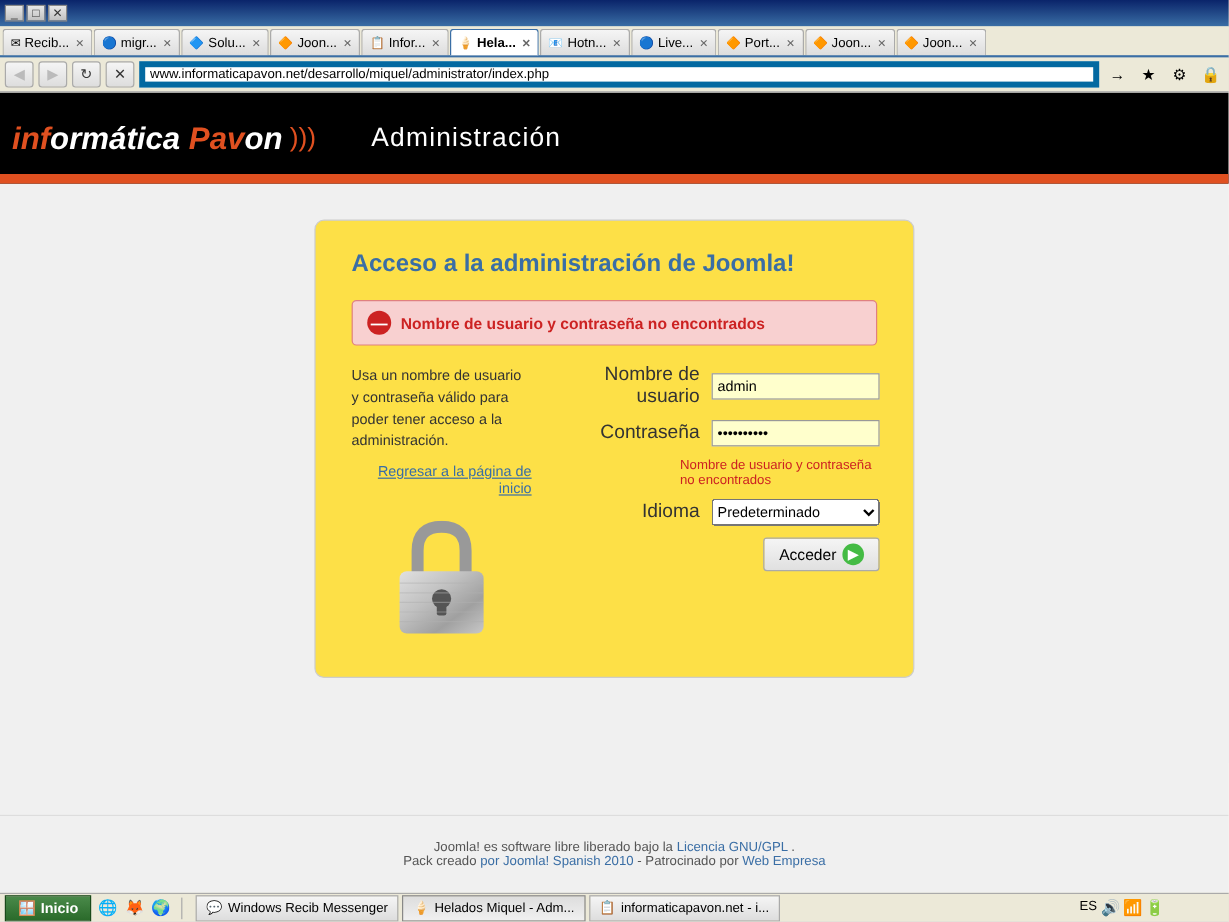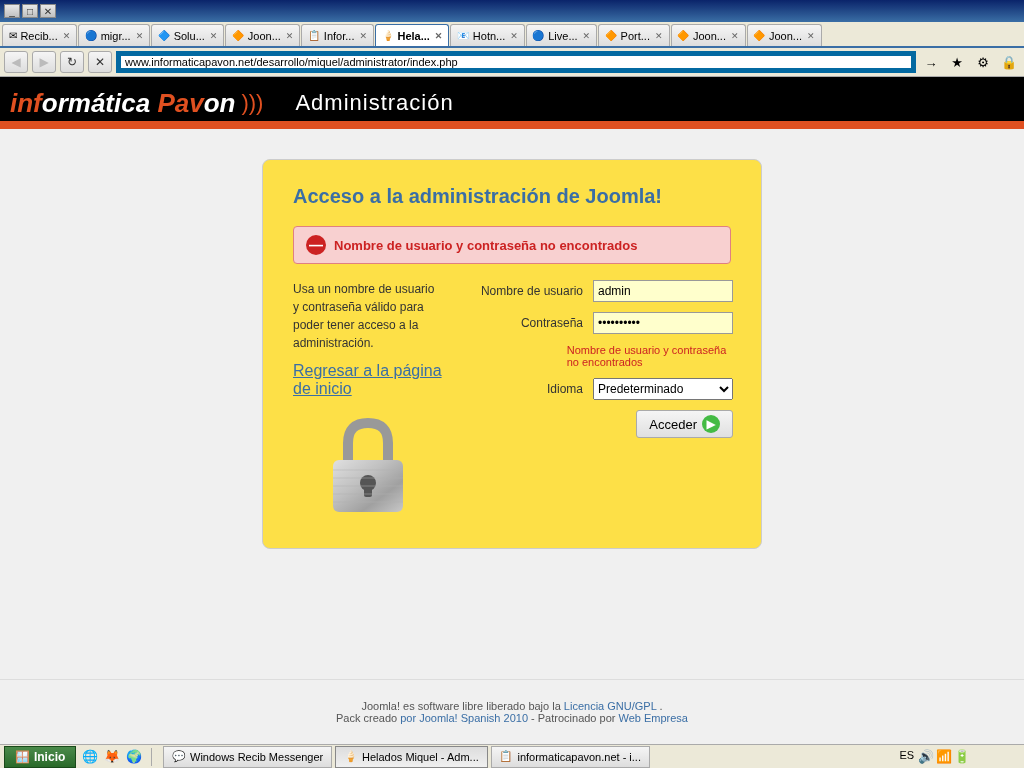--- a/index.html
+++ b/index.html
@@ -25,50 +25,50 @@
     .nav-bar { background: #ece9d8; display: flex; align-items: center; padding: 3px 4px; gap: 4px; border-bottom: 1px solid #aaa; }
     .nav-btn { width: 24px; height: 22px; display: flex; align-items: center; justify-content: center; background: linear-gradient(to bottom, #f5f5f5, #ddd); border: 1px solid #aaa; border-radius: 3px; cursor: pointer; font-size: 12px; color: #333; }
     .nav-btn.disabled { color: #bbb; cursor: default; }
     .address-bar { flex: 1; height: 22px; border: 5px solid #0369a1; padding: 0 4px; font-size: 11px; background: white; }
     .nav-icon-btn { width: 22px; height: 22px; display: flex; align-items: center; justify-content: center; cursor: pointer; font-size: 13px; }
 
     
     .page-area { flex: 1; background: white; overflow-y: auto; display: flex; flex-direction: column; }
 
     
-    .site-header { background: black; height: 52px; display: flex; align-items: center; padding: 0 10px; gap: 12px; position: relative; }
+    .site-header { background: black; height: 76px; display: flex; align-items: center; padding: 0 10px; gap: 26px; position: relative; }
     .site-header-stripe { position: absolute; bottom: 0; left: 0; right: 0; height: 8px; background: #e05020; }
     .logo-area { display: flex; align-items: center; gap: 0; }
     .site-title { color: white; font-size: 22px; font-weight: normal; margin-left: 20px; letter-spacing: 1px; }
 
     
     .main-content { flex: 1; background: #f0f0f0; display: flex; flex-direction: column; align-items: center; padding: 20px; }
 
     
     .login-box { background: #fde047; border: 1px solid #ccc; border-radius: 8px; width: 500px; padding: 25px 30px 30px 30px; margin-top: 10px; }
     .login-title { color: #3a6ea5; font-size: 20px; font-weight: bold; margin-bottom: 18px; }
 
     
     .error-bar { background: #f8d0d0; border: 1px solid #e08080; border-radius: 4px; display: flex; align-items: center; gap: 8px; padding: 8px 12px; margin-bottom: 16px; }
     .error-icon { width: 20px; height: 20px; background: #cc2222; border-radius: 50%; display: flex; align-items: center; justify-content: center; color: white; font-size: 14px; font-weight: bold; flex-shrink: 0; }
     .error-text { color: #cc2222; font-size: 13px; font-weight: bold; }
 
     
     .login-body { display: flex; gap: 20px; }
     .login-left { flex: 0 0 150px; display: flex; flex-direction: column; gap: 10px; }
     .login-desc { font-size: 12px; color: #333; line-height: 1.5; }
-    .login-link { color: #3a6ea5; font-size: 16px; text-decoration: underline; cursor: pointer; }
+    .login-link { color: #3a6ea5; font-size: 12px; text-decoration: underline; cursor: pointer; text-align: right; }
 
     
     .padlock { margin-top: 10px; display: flex; justify-content: center; }
 
     
     .login-form { flex: 1; }
     .form-row { display: flex; align-items: center; margin-bottom: 10px; }
-    .form-label { width: 130px; text-align: right; padding-right: 10px; font-size: 12px; color: #333; }
+    .form-label { width: 130px; text-align: right; padding-right: 10px; font-size: 16px; color: #333; }
     .form-input { width: 140px; height: 22px; border: 1px solid #999; padding: 0 4px; font-size: 12px; background: #ffffcc; }
     .form-error-text { font-size: 11px; color: #cc2222; margin-left: 10px; }
     .form-select { width: 140px; height: 22px; font-size: 12px; }
 
     
     .acceder-row { display: flex; justify-content: flex-end; margin-top: 5px; }
     .acceder-btn { display: flex; align-items: center; gap: 5px; padding: 4px 12px; background: linear-gradient(to bottom, #f5f5f5, #e0e0e0); border: 1px solid #aaa; border-radius: 3px; cursor: pointer; font-size: 13px; }
     .acceder-btn-icon { width: 18px; height: 18px; background: #44bb44; border-radius: 50%; display: flex; align-items: center; justify-content: center; color: white; font-size: 12px; }
 
     

